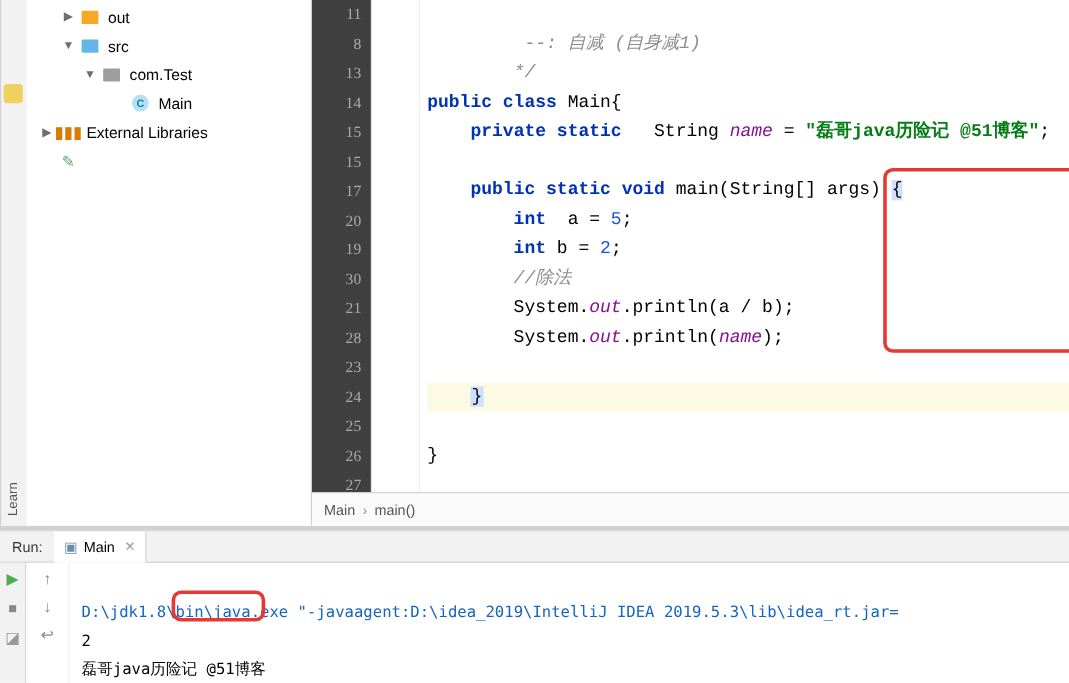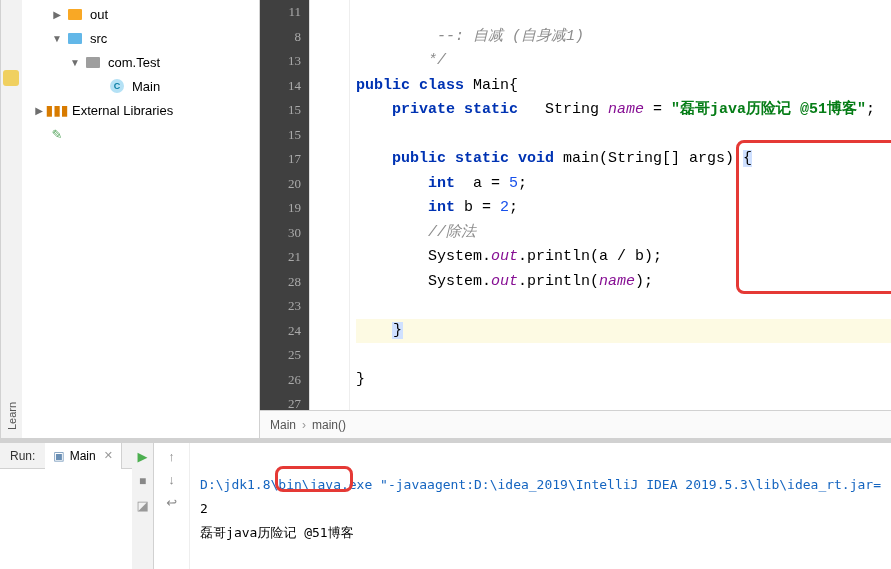--- a/index.html
+++ b/index.html
@@ -52,21 +52,21 @@
 .close-x{margin-left:8px;color:#999;font-size:11px}
 .run-body{display:flex;flex:1}
 .run-left{width:22px;background:#f2f2f2;border-right:1px solid #d1d1d1;display:flex;flex-direction:column;align-items:center;padding-top:6px;gap:10px}
 .run-mid{width:36px;background:#fff;border-right:1px solid #eee;display:flex;flex-direction:column;align-items:center;padding-top:6px;gap:8px;color:#888}
 .btn-ico{font-size:13px;cursor:pointer}
 .play{color:#4caf50}
 .stop{color:#888;font-size:12px}
 .console{flex:1;font-family:Consolas,monospace;font-size:13px;line-height:24px;padding:6px 10px;position:relative;white-space:pre;overflow:hidden}
 .console .cmd{color:#1565c0}
 .rb2{left:85px;top:23px;width:78px;height:26px}
-.run-wrap{display:flex;flex-direction:row;width:100%}
+.run-wrap{display:flex;flex-direction:column;width:100%}
 .learn-ico{position:absolute;left:3px;top:70px;width:16px;height:16px;background:#f0d060;border-radius:3px}
 </style>
 </head>
 <body>
 
 <div class="top-area">
   <div class="learn-tab">
       <span>Learn</span>
     </div>
   <div class="learn-ico"></div>

